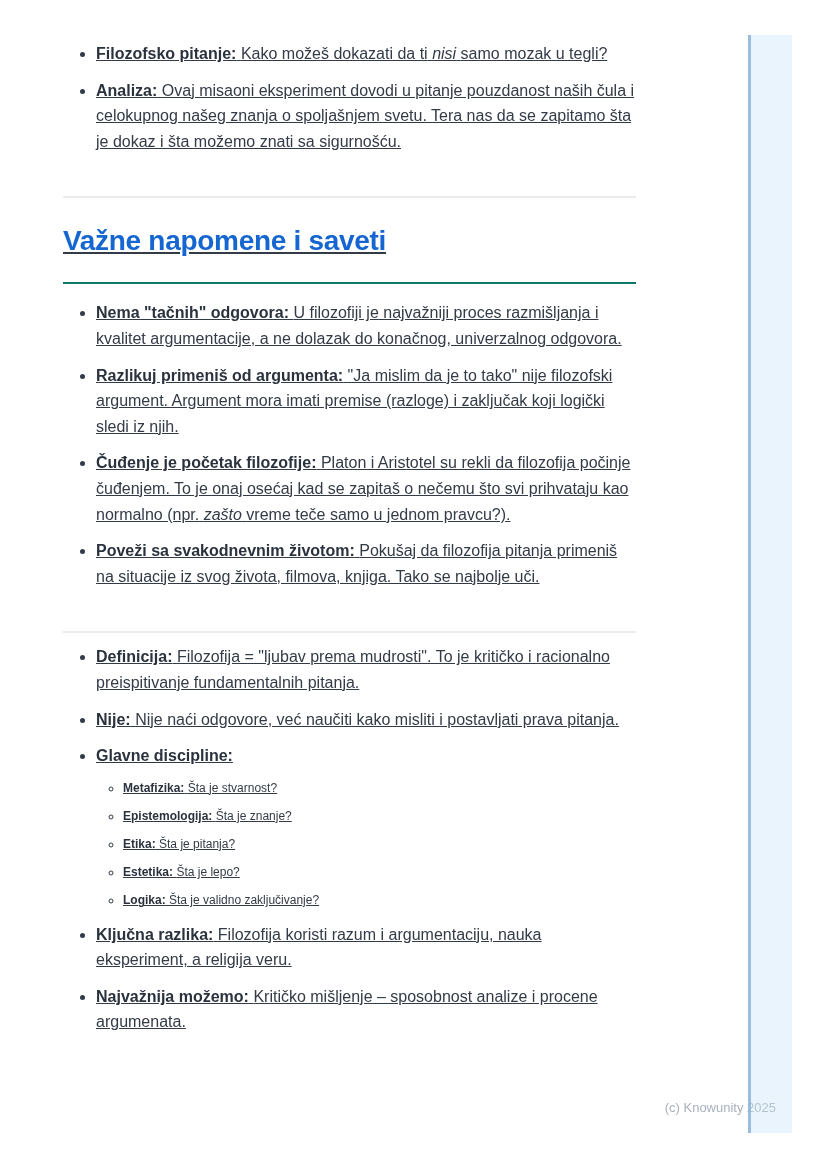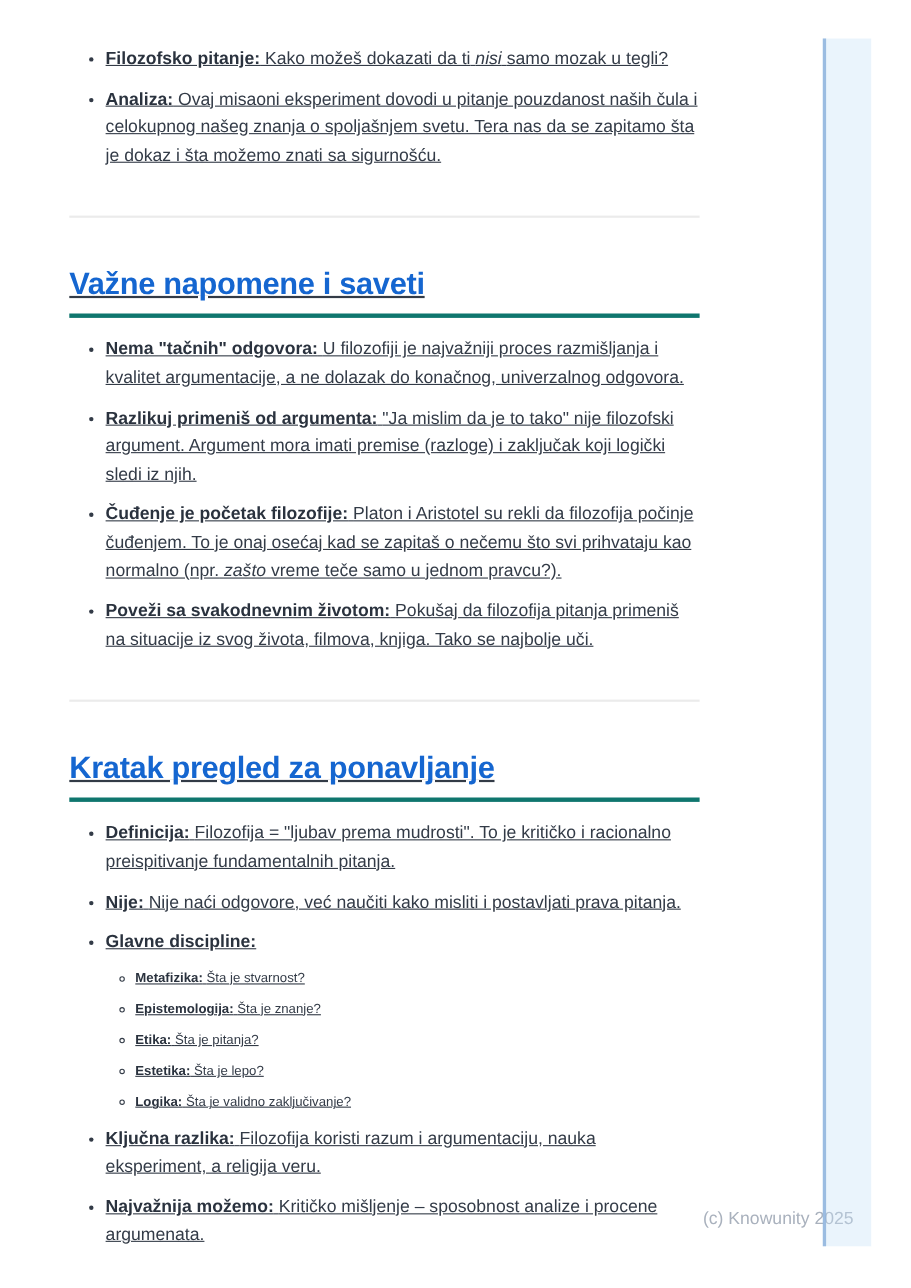--- a/index.html
+++ b/index.html
@@ -44,29 +44,29 @@
   hr.section-divider {
     border: none;
     border-top: 2px solid #ebebeb;
     margin: 42px 0 0 0;
   }
   h2.section-title {
     font-size: 28px;
     font-weight: 700;
     color: #1566d0;
     letter-spacing: -0.3px;
-    margin: 44px 0 16px 0;
-    padding-bottom: 11px;
-    border-bottom: 4px solid #0f766e;
+    margin: 27px 0 16px 0;
+    padding-bottom: 25px;
+    border-bottom: 2px solid #0f766e;
   }
   .footer {
     position: absolute;
     top: 1100px;
     right: 52px;
-    font-size: 16px;
+    font-size: 13px;
     color: #a9b1bd;
   }
   .scrollbar {
     position: absolute;
     left: 748px;
     top: 35px;
     width: 44px;
     height: 1098px;
     background: rgba(201, 226, 248, 0.38);
     border-left: 3px solid rgba(141, 178, 220, 0.85);
@@ -113,21 +113,20 @@
           <span>vreme teče samo u jednom pravcu?).</span>
         </li>
         <li>
           <strong>Poveži sa svakodnevnim životom:</strong>
           <span>Pokušaj da filozofija pitanja primeniš na situacije iz svog života, filmova, knjiga. Tako se najbolje uči.</span>
         </li>
       </ul>
 
       <hr class="section-divider">
 
-      <h2 class="section-title">Kratak pregled za ponavljanje</h2>
 
       <ul class="bullets">
         <li>
           <strong>Definicija:</strong>
           <span>Filozofija = "ljubav prema mudrosti". To je kritičko i racionalno preispitivanje fundamentalnih pitanja.</span>
         </li>
         <li>
           <strong>Nije:</strong>
           <span>Nije naći odgovore, već naučiti kako misliti i postavljati prava pitanja.</span>
         </li>

